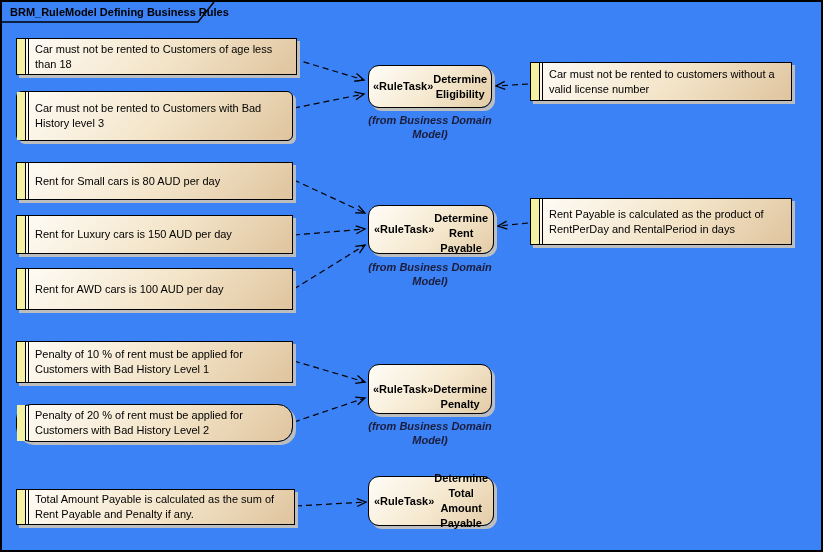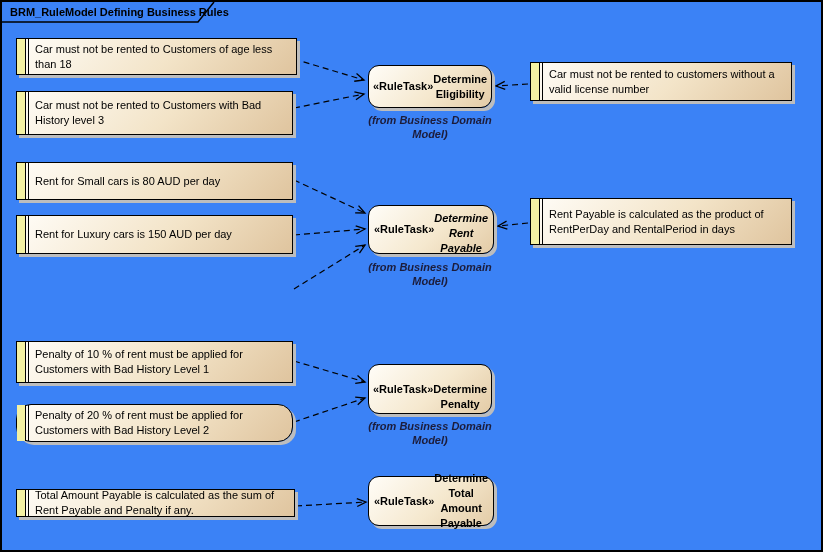--- a/index.html
+++ b/index.html
@@ -88,46 +88,51 @@
     <line x1="294" y1="504" x2="364" y2="500" stroke="#000" stroke-width="1.2" stroke-dasharray="6,4" marker-end="url(#openArrow)"></line>
   </svg>
 
   <div class="tab-title">BRM_RuleModel Defining Business Rules</div>
 
   <div class="note" style="left:14px;top:36px;width:281px;height:37px;">
     <span class="stripe"></span>
       <span class="stripe2"></span>
     <span class="note-text">Car must not be rented to Customers of age less than 18</span>
   </div>
-  <div class="note" style="left:14px;top:89px;width:277px;height:44px;">
+  <div class="note" style="left:14px;top:89px;width:277px;height:50px;border-radius:6px;">
     <span class="stripe"></span>
       <span class="stripe2"></span>
     <span class="note-text">Car must not be rented to Customers with Bad History level 3</span>
   </div>
   <div class="note" style="left:14px;top:160px;width:277px;height:38px;">
     <span class="stripe"></span>
       <span class="stripe2"></span>
     <span class="note-text">Rent for Small cars is 80 AUD per day</span>
   </div>
   <div class="note" style="left:14px;top:213px;width:277px;height:39px;">
     <span class="stripe"></span>
       <span class="stripe2"></span>
     <span class="note-text">Rent for Luxury cars is 150 AUD per day</span>
   </div>
+  <div class="note" style="left:14px;top:266px;width:277px;height:42px;">
+    <span class="stripe"></span>
+      <span class="stripe2"></span>
+    <span class="note-text">Rent for AWD cars is 100 AUD per day</span>
+  </div>
   <div class="note" style="left:14px;top:339px;width:277px;height:42px;">
     <span class="stripe"></span>
       <span class="stripe2"></span>
     <span class="note-text">Penalty of 10 % of rent must be applied for Customers with Bad History Level 1</span>
   </div>
   <div class="note" style="left:14px;top:402px;width:277px;height:38px;border-radius:15px;">
     <span class="stripe"></span>
       <span class="stripe2"></span>
     <span class="note-text">Penalty of 20 % of rent must be applied for Customers with Bad History Level 2</span>
   </div>
-  <div class="note" style="left:14px;top:487px;width:279px;height:28px;">
+  <div class="note" style="left:14px;top:487px;width:279px;height:36px;">
     <span class="stripe"></span>
       <span class="stripe2"></span>
     <span class="note-text">Total Amount Payable is calculated as the sum of Rent Payable and Penalty if any.</span>
   </div>
 
   <div class="note" style="left:528px;top:60px;width:262px;height:39px;justify-content:center;">
     <span class="stripe"></span>
       <span class="stripe2"></span>
     <span class="note-text">Car must not be rented to customers without a valid license number</span>
   </div>
@@ -138,21 +143,21 @@
   </div>
 
   <div class="ruletask" style="left:366px;top:63px;width:124px;height:43px;">
     <span>«RuleTask»</span>
     <span>Determine Eligibility</span>
   </div>
   <div class="rt-caption" style="left:353px;top:111px;">(from Business Domain Model)</div>
 
   <div class="ruletask" style="left:366px;top:203px;width:126px;height:49px;">
     <span>«RuleTask»</span>
-    <span style="margin-top:8px;font-style:italic;">Determine Rent Payable</span>
+    <span style="margin-top:8px;">Determine Rent Payable</span>
   </div>
   <div class="rt-caption" style="left:353px;top:258px;">(from Business Domain Model)</div>
 
   <div class="ruletask" style="left:366px;top:362px;width:124px;height:50px;">
     <span>«RuleTask»</span>
     <span style="margin-top:15px;">Determine Penalty</span>
   </div>
   <div class="rt-caption" style="left:353px;top:417px;">(from Business Domain Model)</div>
 
   <div class="ruletask" style="left:366px;top:474px;width:126px;height:50px;">

